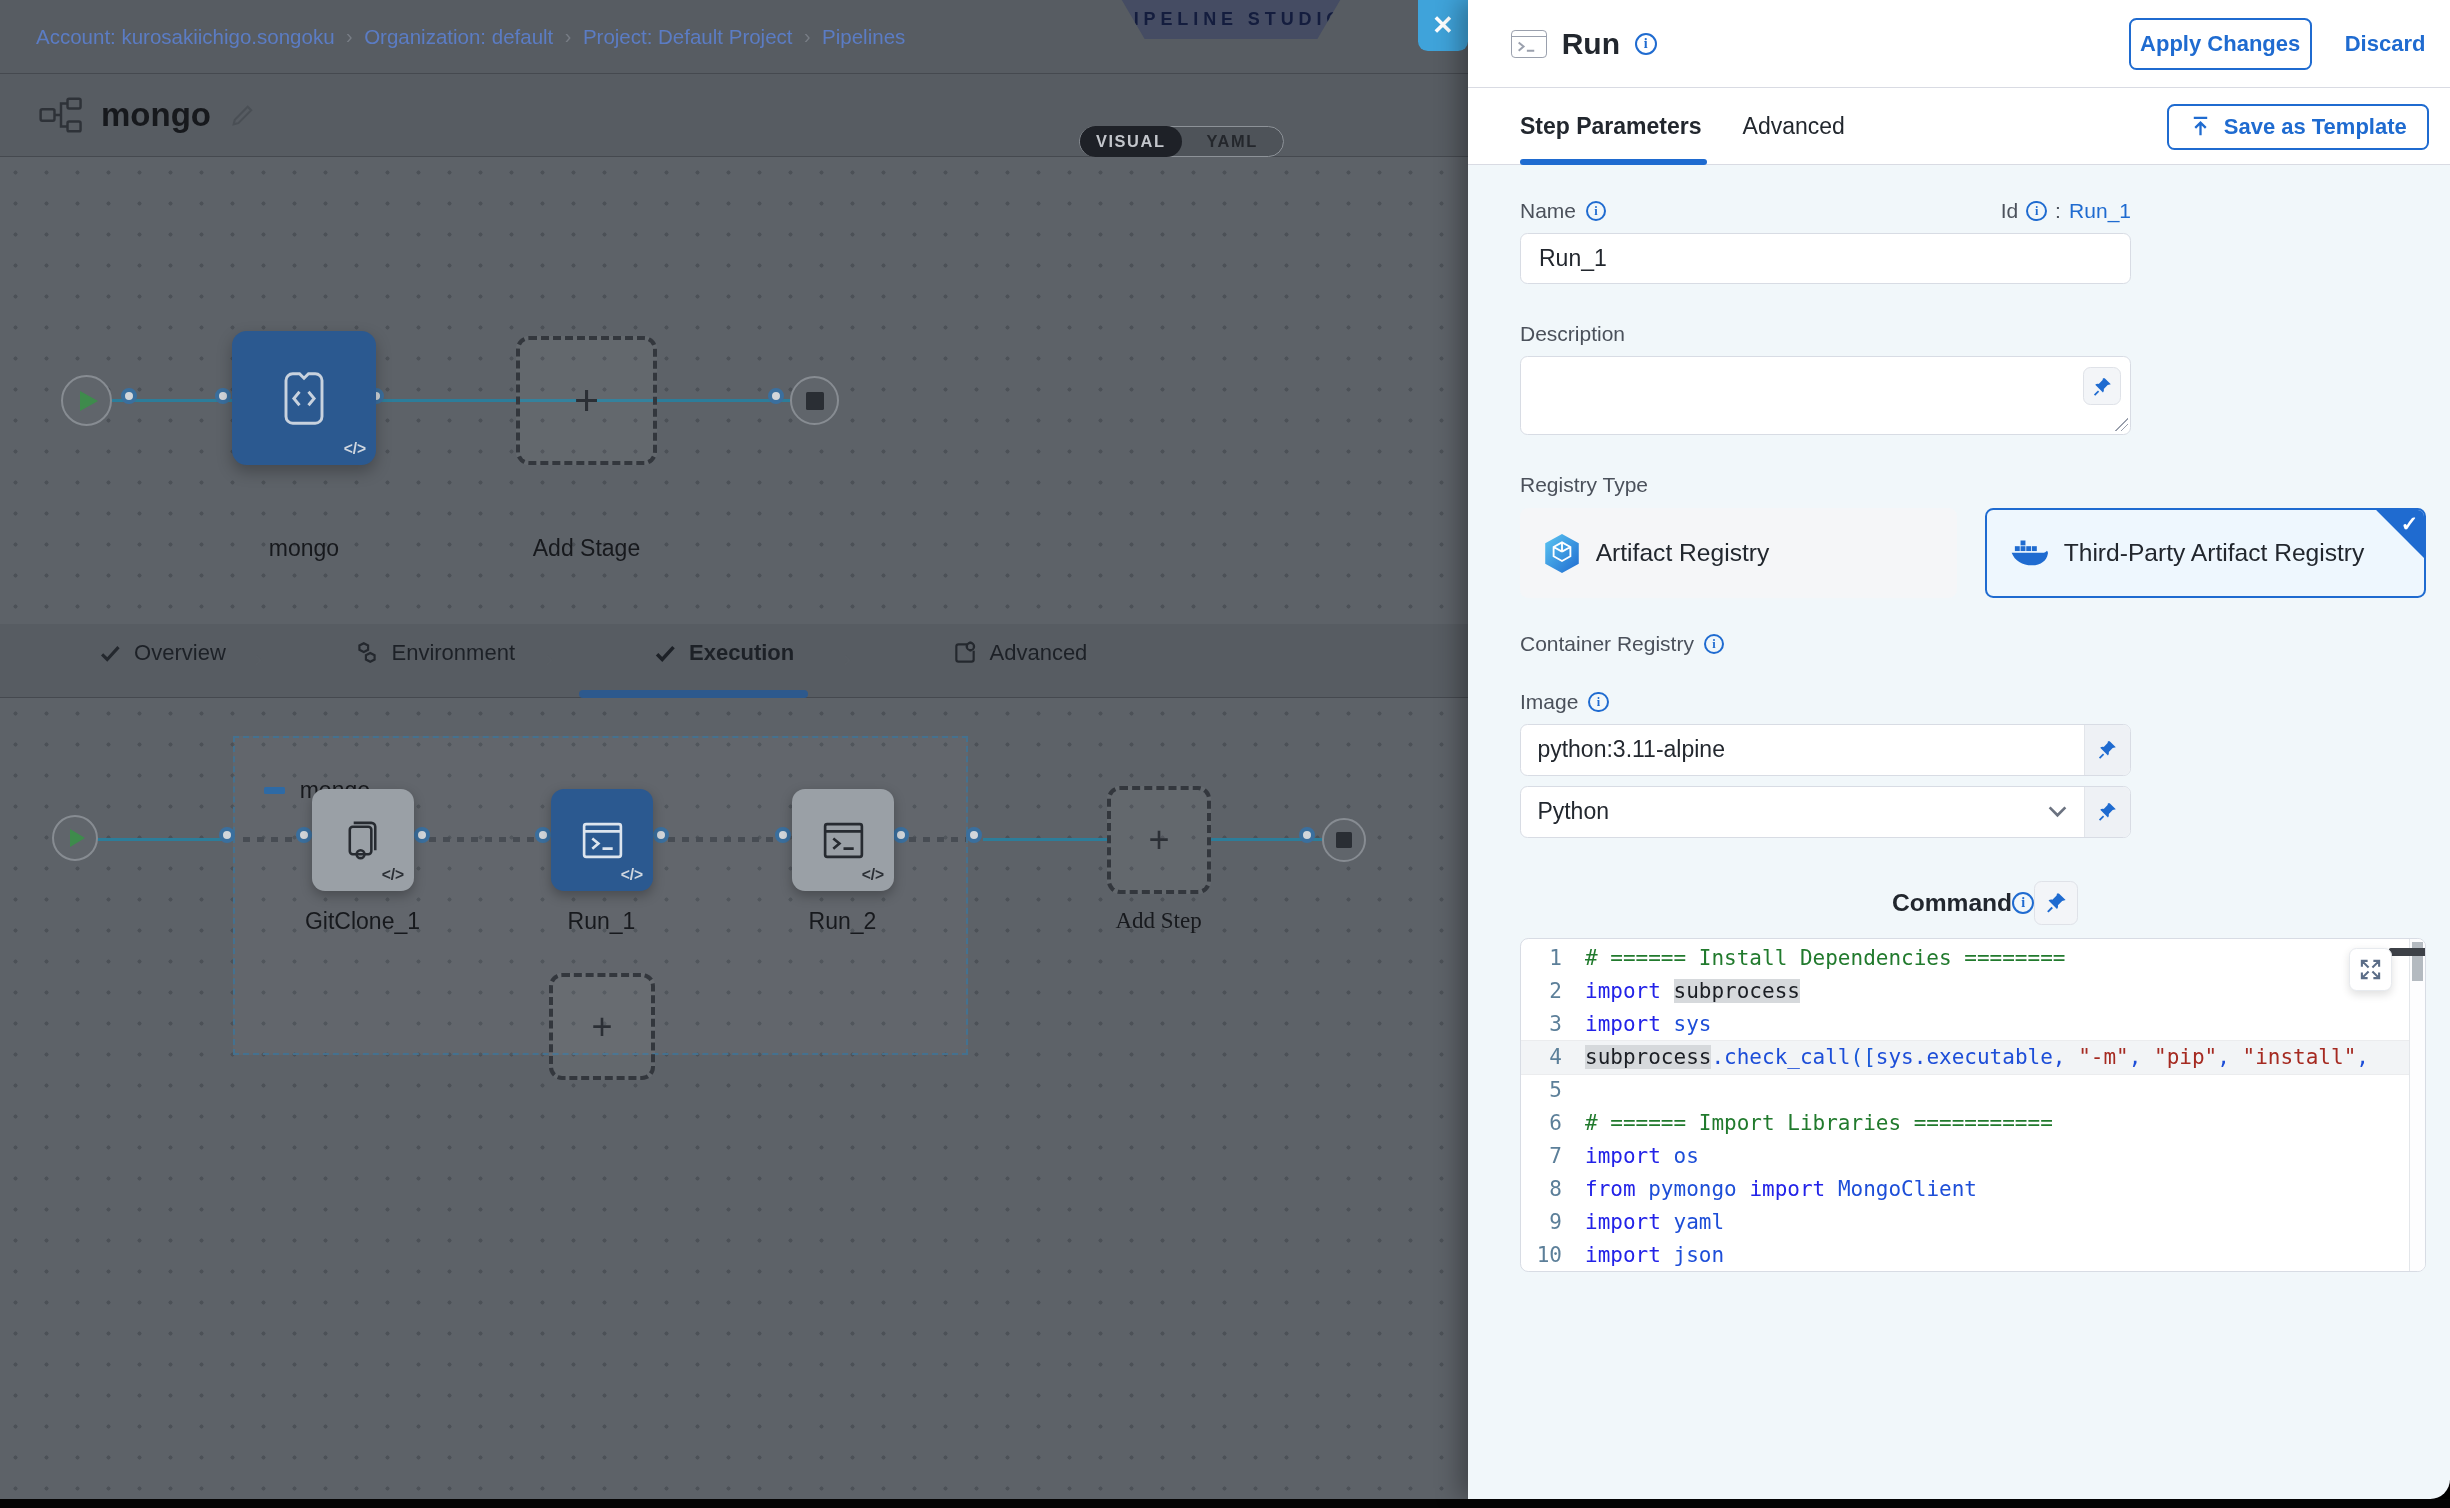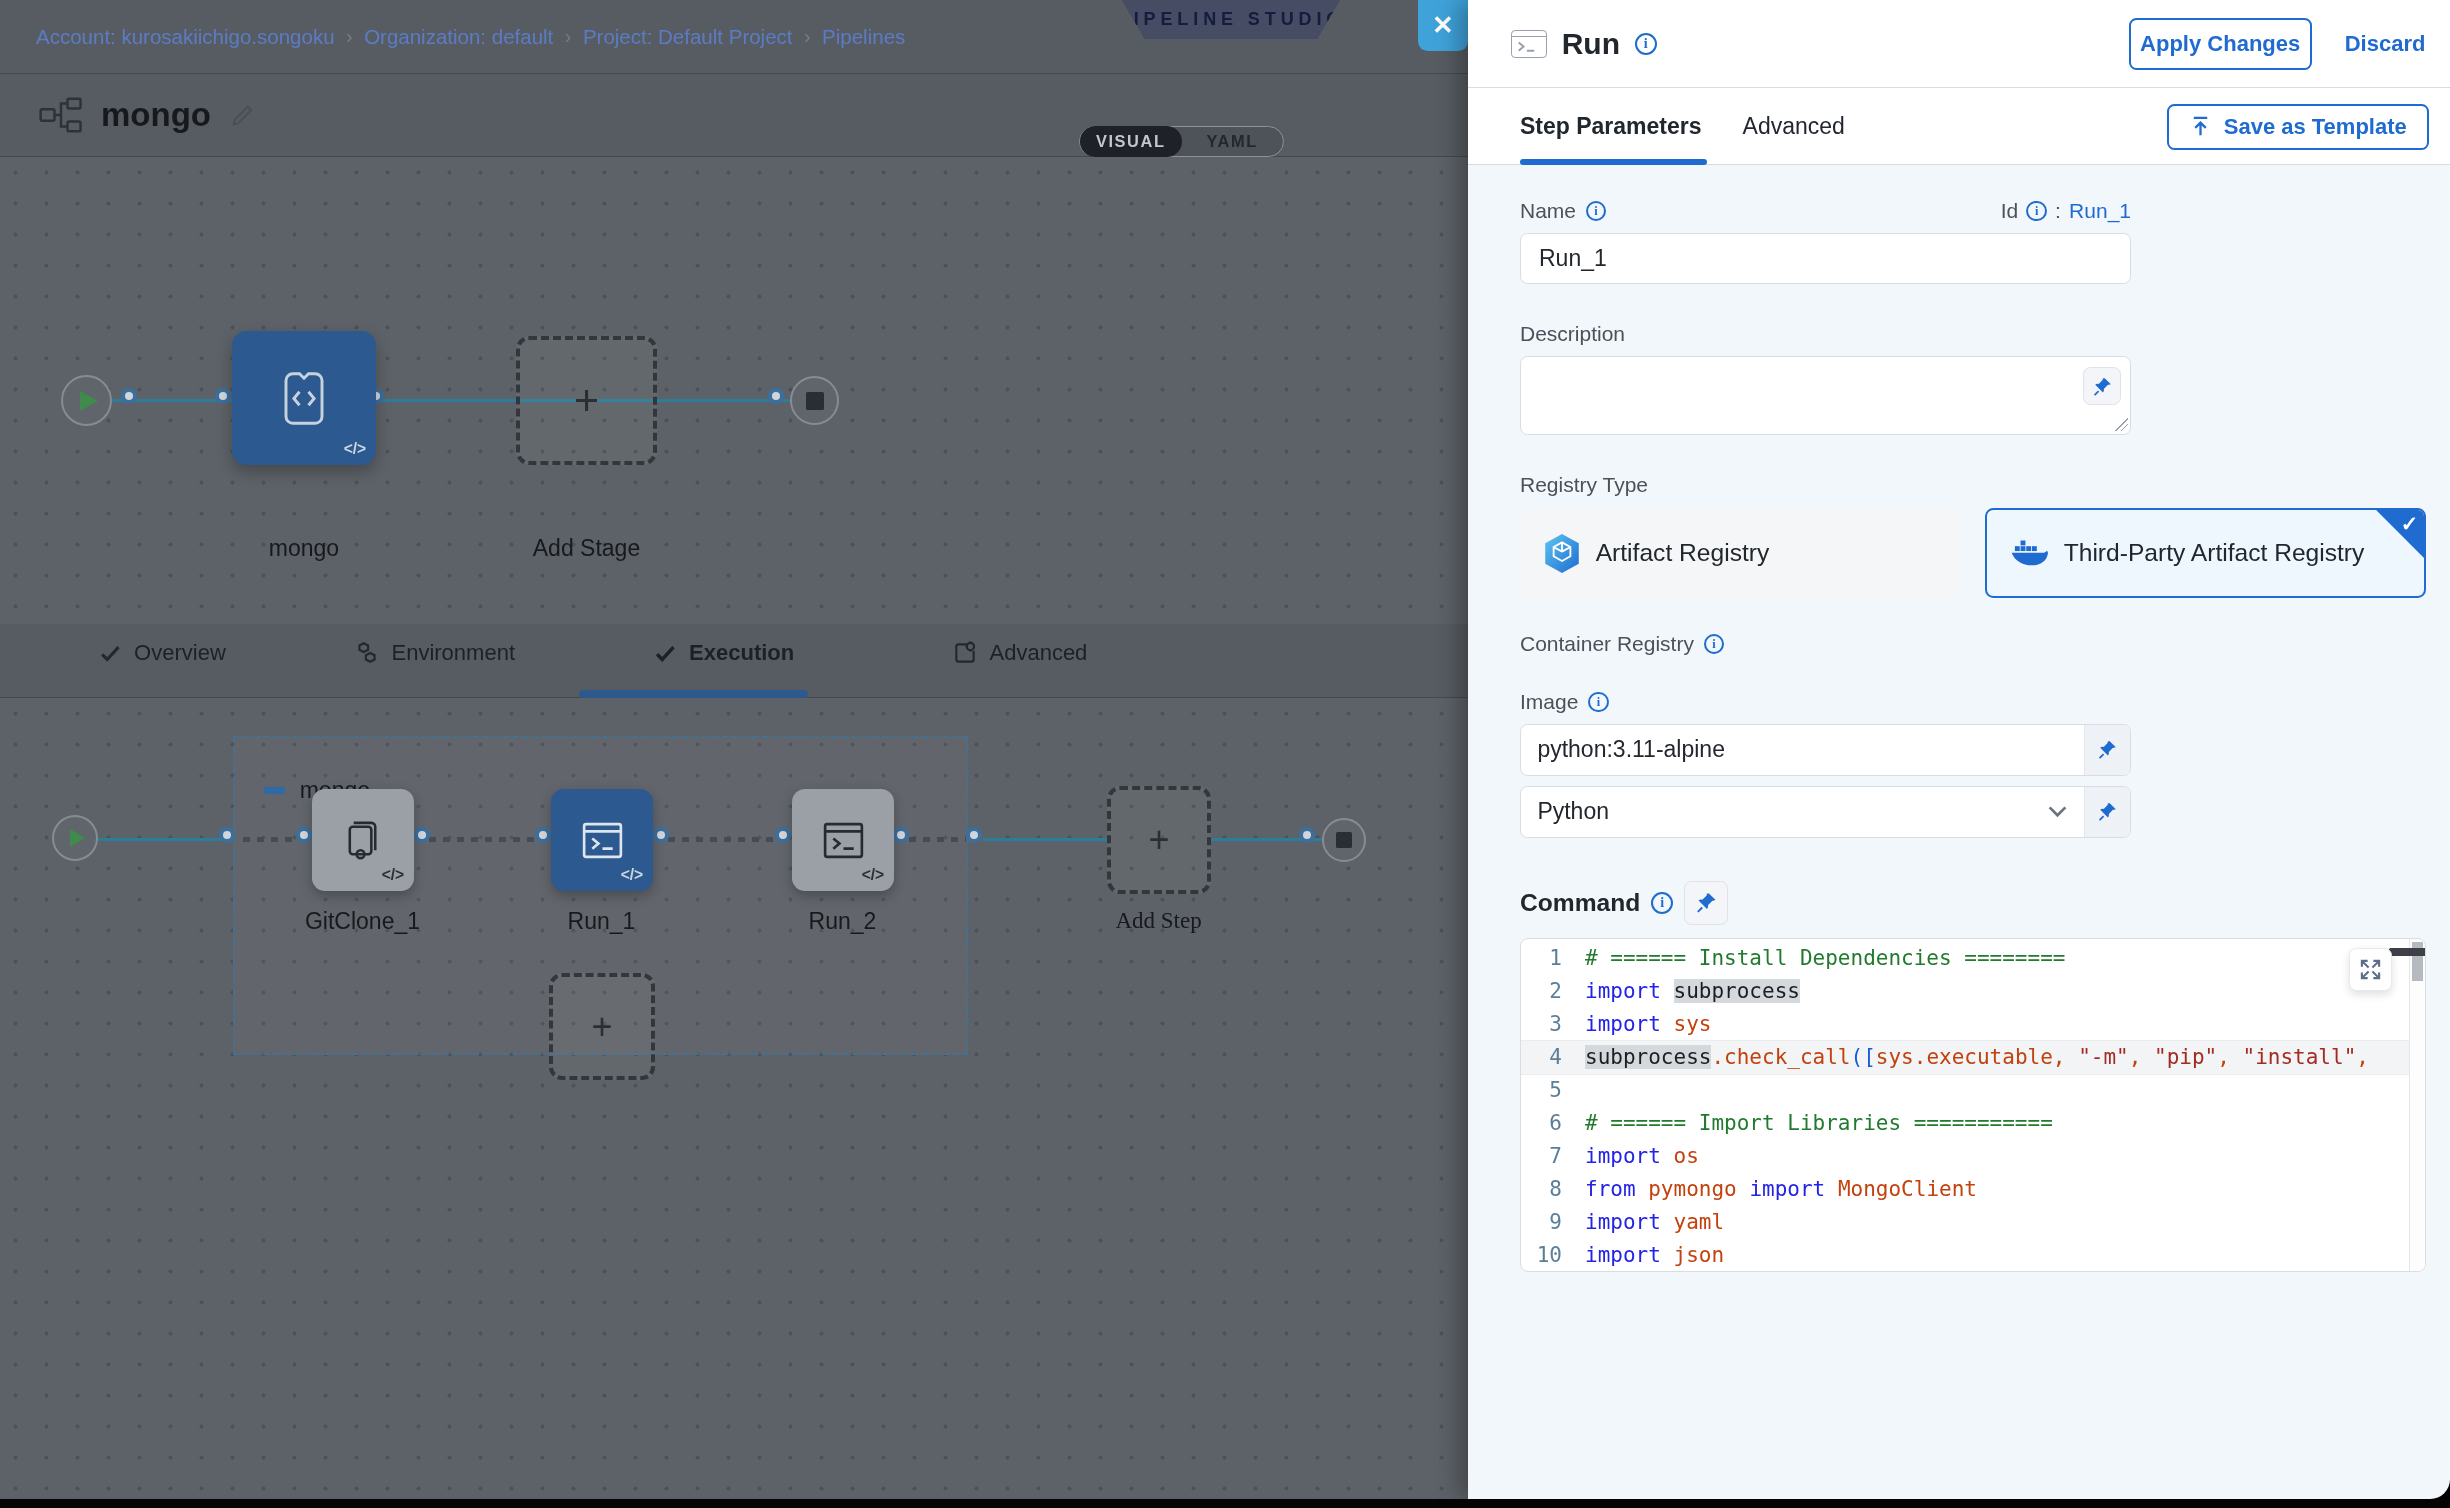--- a/index.html
+++ b/index.html
@@ -85,31 +85,31 @@
   .reg-card.selected { position:relative; width:441px; background:#eef7fe; border:2.5px solid #1f6bd0; overflow:hidden; }
   .corner-check { position:absolute; top:-1.6px; right:-1.6px; width:51px; height:51px; background:#1f6bd0; clip-path:polygon(100% 0,0 0,100% 100%); }
 
   .input-group { margin-top:9.8px; width:634px; height:54px; border:1.6px solid #d8dce4; border-radius:7.4px; background:#fff; display:flex; overflow:hidden; }
   .ig-field { flex:1; display:flex; align-items:center; padding:0 16.4px; font-size:23px; color:#22272e; gap:13px; }
   .ig-spacer { flex:1; }
   .ig-pin { width:46px; background:#eef1f5; border-left:1.6px solid #e2e5ea; display:flex; align-items:center; justify-content:center; cursor:pointer; }
   .scope-badge { border:1.6px solid #d8dce4; background:#f5f6f9; border-radius:4.9px; height:36px; display:flex; align-items:center; padding:0 14.7px; font-size:18px; letter-spacing:1.6px; color:#1f2a4d; }
   .green-dot { width:10.6px; height:10.6px; border-radius:50%; background:#3fc94e; }
 
-  .cmd-row { margin-top:43px; display:flex; align-items:center; gap:11px; }
+  .cmd-row { margin-top:43px; display:flex; align-items:center; gap:0;justify-content:center; }
   .cmd-label { font-size:24.6px; font-weight:bold; color:#22272e; }
   .pin-boxed { width:44px; height:44px; background:#f3f5f8; border:1.6px solid #dfe2e8; border-radius:7.4px; display:flex; align-items:center; justify-content:center; cursor:pointer; }
 
   .editor { position:relative; margin-top:13px; width:906px; height:334px; background:#fff; border:1.6px solid #d8dce4; border-radius:8.2px; overflow:hidden; font-family:"DejaVu Sans Mono",monospace; font-size:21px; }
   .ed-lines { position:absolute; left:0; top:3.3px; right:16.4px; }
   .cline { display:flex; height:33px; line-height:33px; white-space:pre; }
   .cline.active { background:#f2f4f6; box-shadow:0 -0.8px 0 #e6e8ea, 0 0.8px 0 #e6e8ea; }
   .ln { width:64px; text-align:right; padding-right:23px; color:#5c7f99; flex:none; }
   .ctext { flex:1; overflow:hidden; color:#1b1e24; }
-  .tc{color:#217a2d;} .tk{color:#2222e8;} .ts{color:#a52a21;} .tp{color:#c2410c;} .tb{color:#1c5bd8;}
+  .tc{color:#217a2d;} .tk{color:#2222e8;} .ts{color:#a52a21;} .tp{color:#1d4ed8;} .tb{color:#1c5bd8;}
   .th{color:#1b1e24; background:#d6d9dc;}
   .ed-scroll { position:absolute; right:0; top:0; bottom:0; width:16.4px; border-left:0.8px solid #e3e6ea; background:#fdfdfe; }
   .ed-thumb { position:absolute; right:2.5px; top:3.3px; width:10.6px; height:39px; background:#b4bac0; }
   .ed-darkbar { position:absolute; right:-1.6px; top:9.8px; width:38px; height:7.4px; background:#3d4147; border-radius:1.6px; }
   .expand-btn { position:absolute; right:33px; top:9.8px; width:43px; height:43px; background:#fff; border:0.8px solid #e7eaee; border-radius:7.4px; box-shadow:0 3.3px 8.2px rgba(0,0,0,.12); display:flex; align-items:center; justify-content:center; cursor:pointer; }
 
   .opt-row { margin-top:51px; display:flex; align-items:center; gap:14.7px; cursor:pointer; }
   .opt-label { font-size:24.6px; font-weight:bold; color:#22272e; }
 
   .bottom-bar { width:2450px; height:9.8px; background:#050505; }

